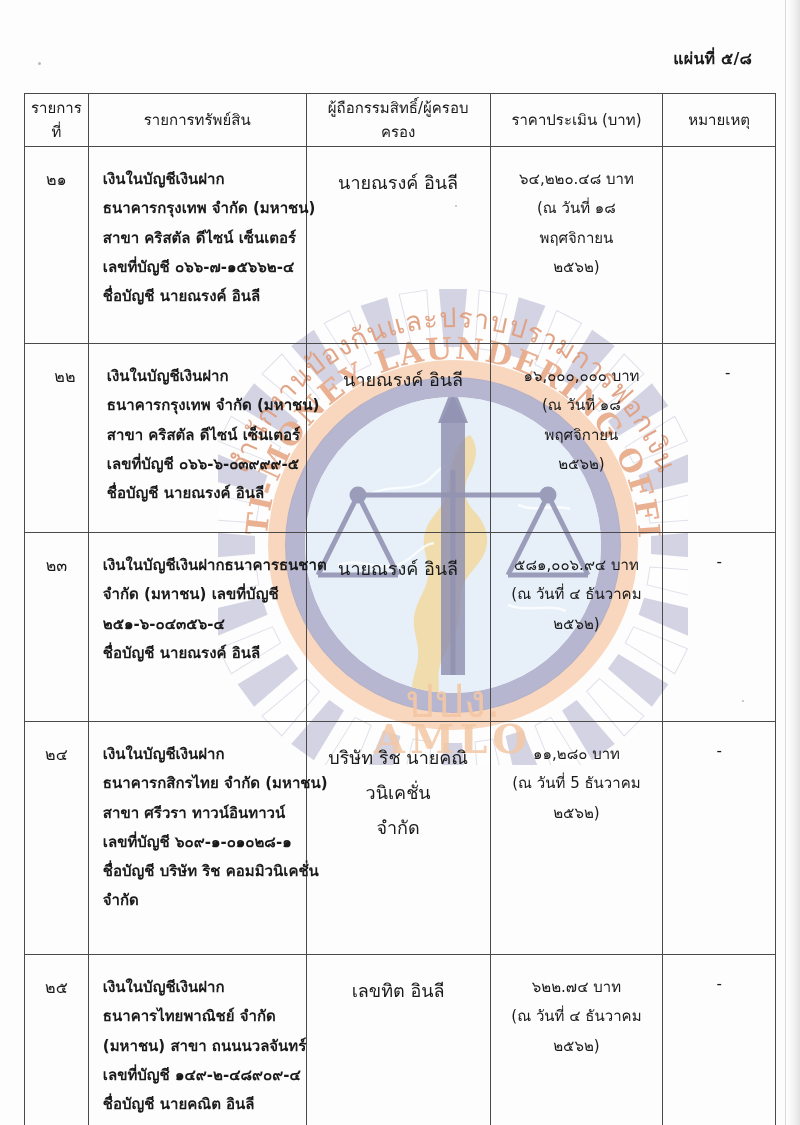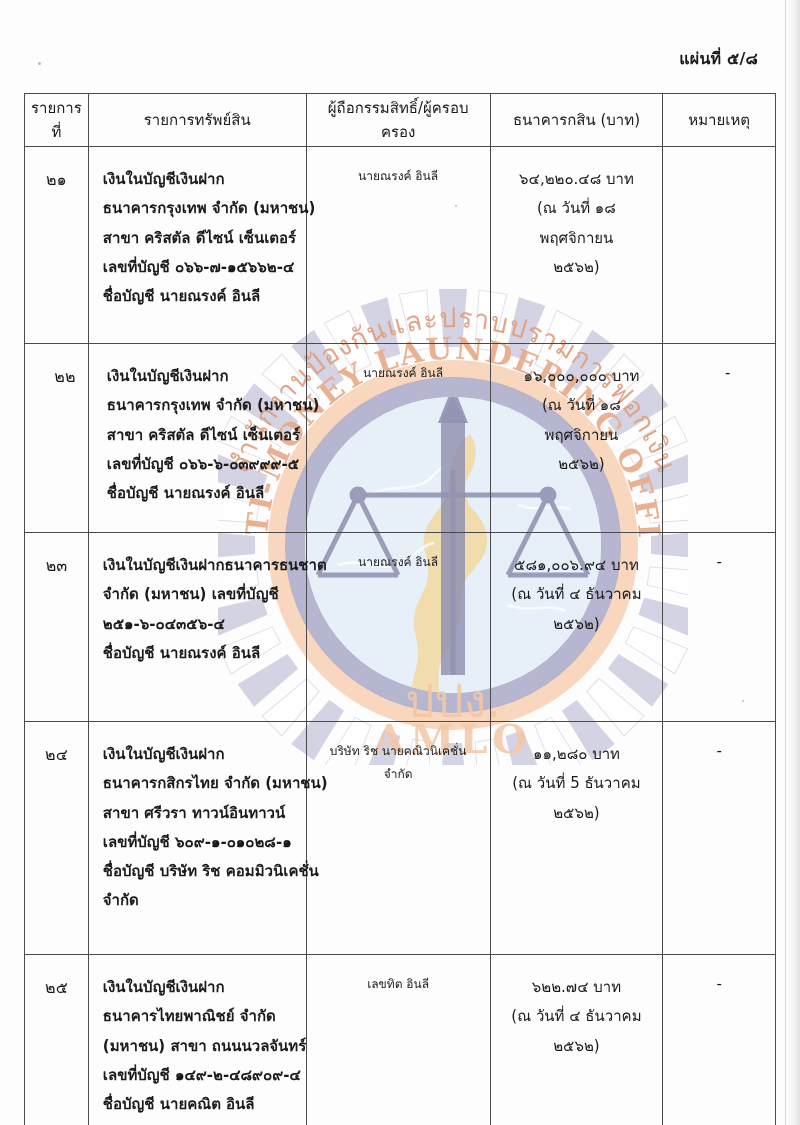--- a/index.html
+++ b/index.html
@@ -47,21 +47,21 @@
     width: 470px;
     height: 520px;
     pointer-events: none;
     z-index: 1;
   }
   .seal-wrap svg { display: block; width: 100%; height: 100%; }
 
   
   .sheet-label {
     position: absolute;
-    right: 42px;
+    right: 48px;
     top: 46px;
     font-size: 16px;
     font-weight: 700;
     letter-spacing: .2px;
     z-index: 3;
   }
 
   
   .tbl-wrap {
     position: absolute;
@@ -102,21 +102,21 @@
     padding-top: 20px;
   }
   td.cell-item {
     padding: 18px 6px 18px 14px;
     font-size: 15px;
     line-height: 1.95;
     font-weight: bold;
   }
   td.cell-owner {
     padding: 18px 8px;
-    font-size: 12px;
+    font-size: 18px;
     line-height: 1.95;
     text-align: center;
   }
   td.cell-price {
     padding: 18px 8px;
     font-size: 15px;
     line-height: 1.95;
     text-align: center;
   }
   td.cell-note {
@@ -342,21 +342,21 @@
           <col class="c-item">
           <col class="c-owner">
         <col class="c-price">
           <col class="c-note">
       </colgroup>
       <thead>
         <tr>
           <th>รายการที่</th>
           <th>รายการทรัพย์สิน</th>
           <th>ผู้ถือกรรมสิทธิ์/ผู้ครอบครอง</th>
-          <th>ธนาคารกสิน (บาท)</th>
+          <th>ราคาประเมิน (บาท)</th>
           <th>หมายเหตุ</th>
         </tr>
       </thead>
       <tbody>
 
         <tr class="r-21">
           <td class="cell-no">๒๑</td>
           <td class="cell-item">
             <span class="line">เงินในบัญชีเงินฝาก</span>
             <span class="line">ธนาคารกรุงเทพ จำกัด (มหาชน)</span>

